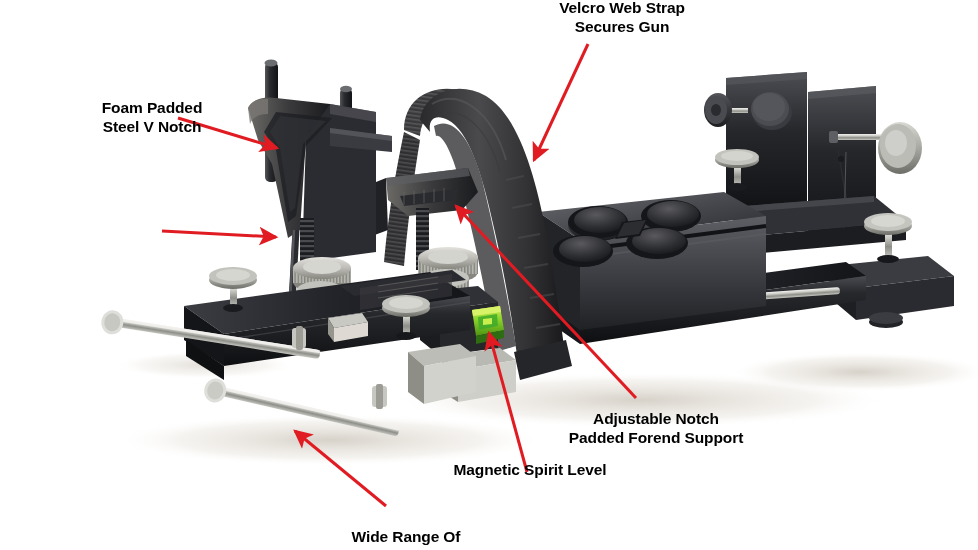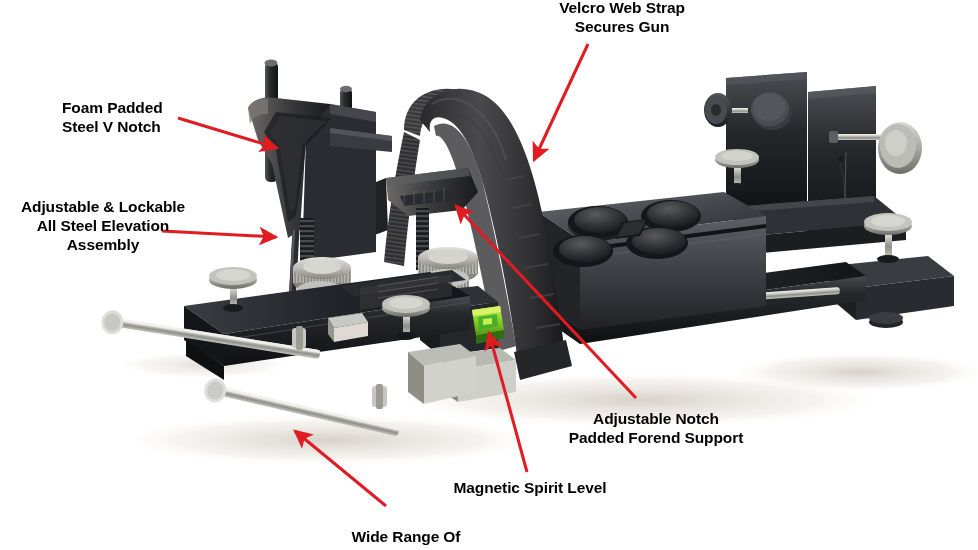--- a/index.html
+++ b/index.html
@@ -21,24 +21,24 @@
     position:absolute;
     font-weight:bold;
     font-size:15.5px;
     line-height:19px;
     color:#000000;
     letter-spacing:-0.1px;
     white-space:pre-line;
     text-align:center;
   }
   .c-velcro{ left:527px; top:-2px; width:190px; }
-  .c-foam  { left:62px;  top:98px;  width:180px; text-align:left;}
+  .c-foam  { left:62px;  top:98px;  width:180px; text-align:center;}
   .c-elev  { left:8px;   top:197px; width:190px; }
   .c-forend{ left:558px; top:409px; width:196px; }
-  .c-level { left:440px; top:478px; width:180px; }
+  .c-level { left:440px; top:460px; width:180px; }
   .c-wide  { left:316px; top:527px; width:180px; }
 
   
   svg.layer{
     position:absolute;
     left:0; top:0;
     width:978px;
     height:550px;
     overflow:visible;
   }
@@ -423,22 +423,19 @@
       <line x1="636" y1="398" x2="456" y2="206"></line>
       <line x1="527" y1="472" x2="489" y2="333"></line>
       <line x1="386" y1="506" x2="295" y2="431"></line>
     </g>
   </svg>
 
   <div class="callout c-velcro">Velcro Web Strap
 Secures Gun</div>
   <div class="callout c-foam">Foam Padded
 Steel V Notch</div>
-  <div class="callout c-elev">Adjustable &amp; Lockable
-All Steel Elevation
-Assembly</div>
   <div class="callout c-forend">Adjustable Notch
 Padded Forend Support</div>
   <div class="callout c-level">Magnetic Spirit Level</div>
   <div class="callout c-wide">Wide Range Of
 Length Adjustments</div>
 
 </div>
 
 </body></html>

